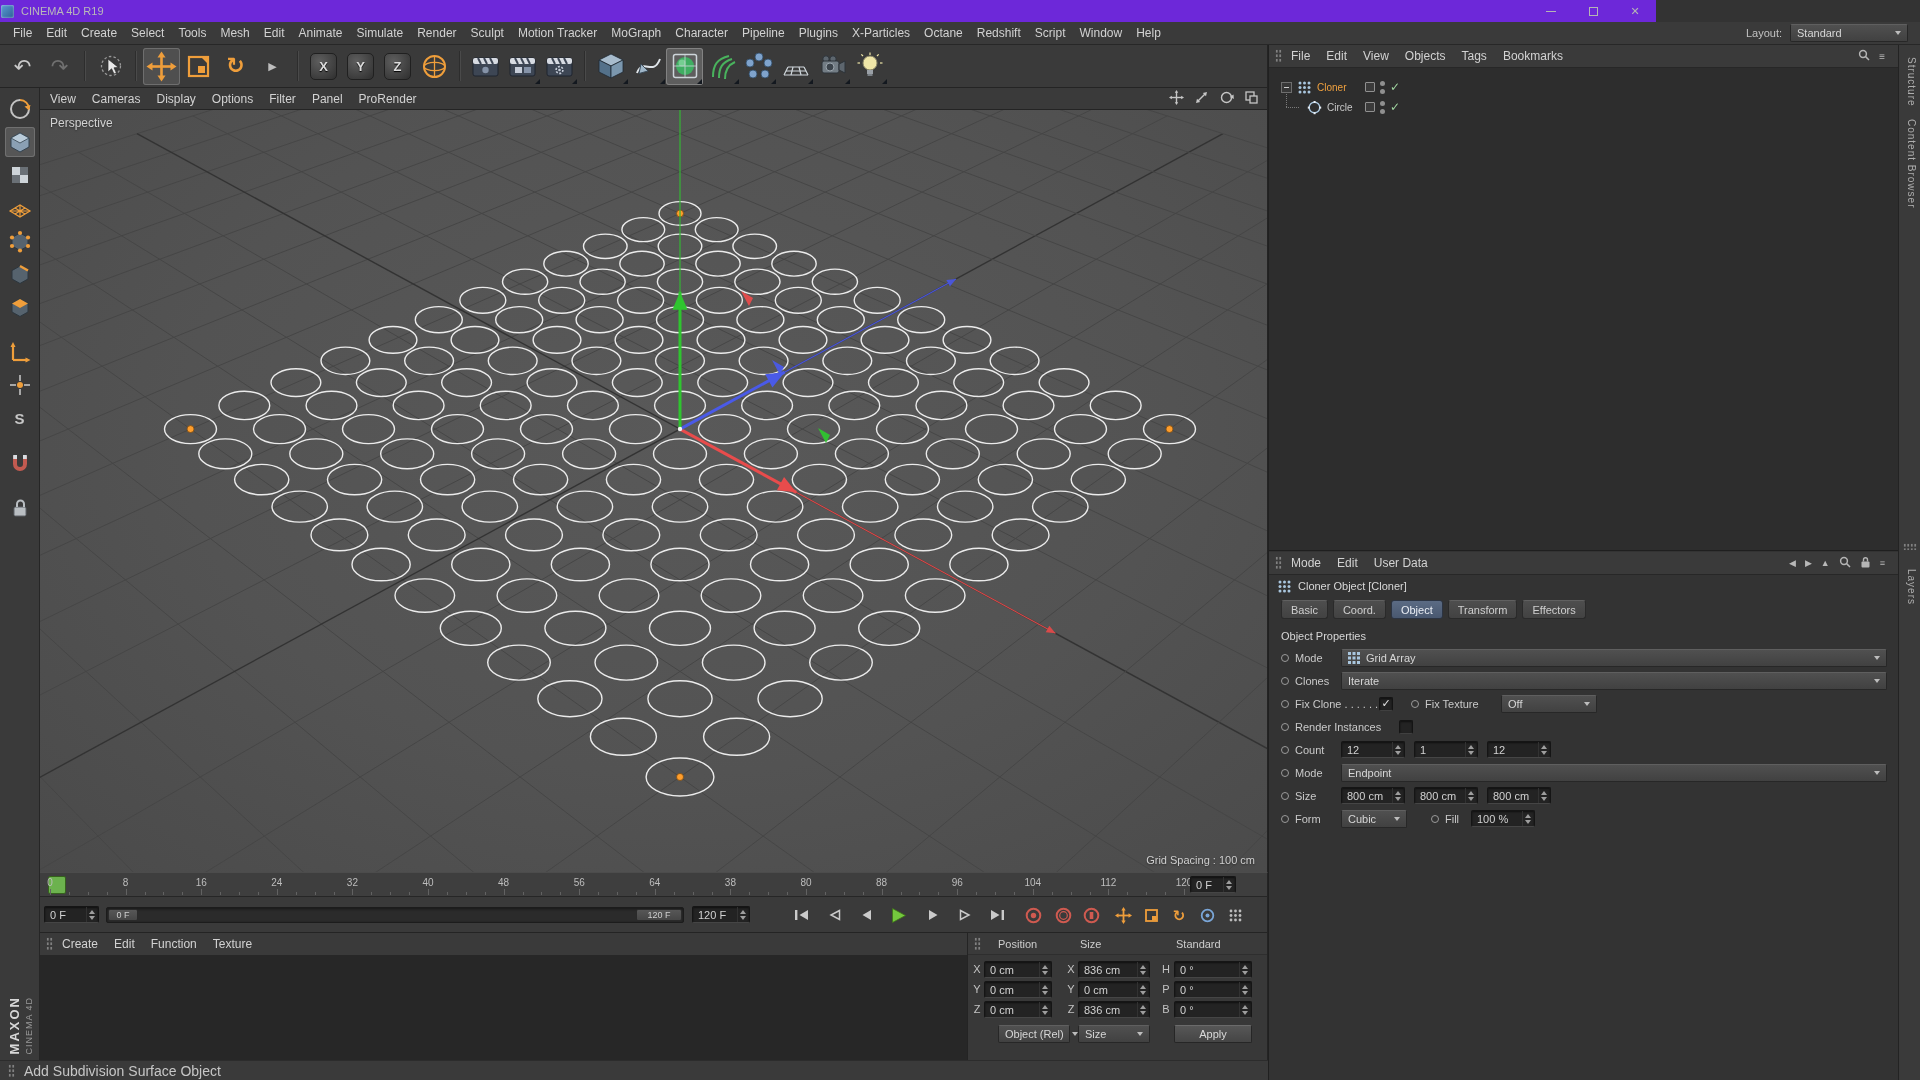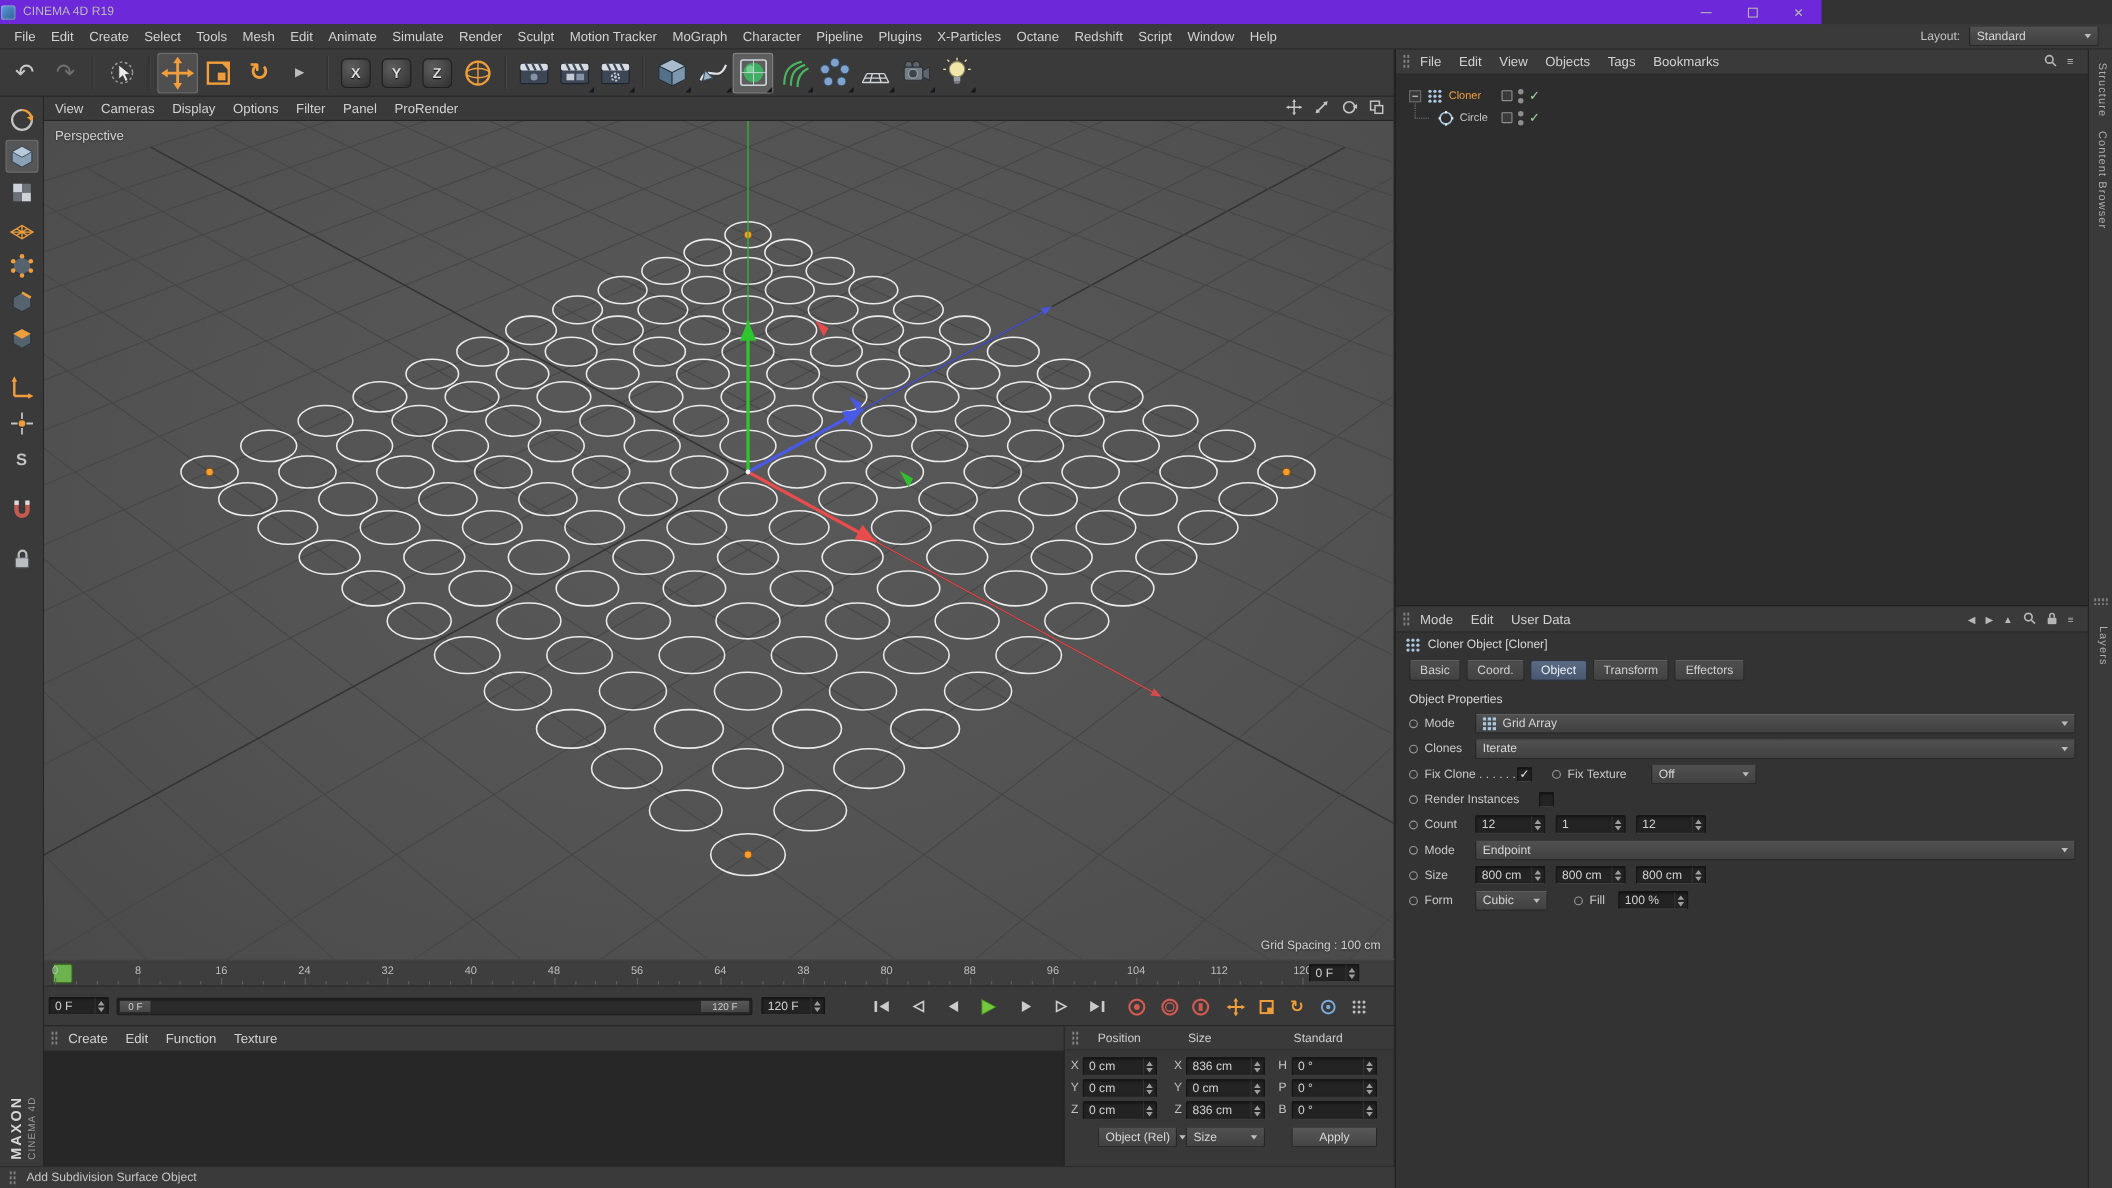--- a/index.html
+++ b/index.html
@@ -56,21 +56,21 @@
 .tri-up{width:0;height:0;border-left:3px solid transparent;border-right:3px solid transparent;border-bottom:4px solid #9e9e9e}
 .tri-dn{width:0;height:0;border-left:3px solid transparent;border-right:3px solid transparent;border-top:4px solid #9e9e9e}
 .t-frame{position:absolute;left:4px;top:9px;width:55px}
 .t-slider{position:absolute;left:66px;top:10px;width:578px;height:16px;background:#2b2b2b;border:1px solid #1c1c1c;border-radius:2px;box-shadow:inset 0 1px 3px rgba(0,0,0,.5)}
 .t-grip{position:absolute;top:1px;height:12px;background:linear-gradient(#575757,#464646);border:1px solid #2a2a2a;border-radius:2px;font-size:9px;color:#cfcfcf;display:flex;align-items:center;justify-content:center}
 .t-grip.left{left:1px;width:30px}
 .t-grip.right{right:1px;width:46px}
 .t-max{position:absolute;left:652px;top:9px;width:58px}
 .t-btn{position:absolute;top:7px;width:30px;height:22px;display:flex;align-items:center;justify-content:center;border-radius:2px}
 .statusbar{position:absolute;left:0;top:1060px;width:1268px;height:20px;background:#3a3a3a;border-top:1px solid #2c2c2c;display:flex;align-items:center;gap:9px;padding-left:8px}
-.status-text{font-size:11px;color:#c6c6c6}
+.status-text{font-size:14px;color:#c6c6c6}
 .matmgr{position:absolute;left:40px;top:933px;width:928px;height:127px;background:#272727;border-right:1px solid #242424}
 .panel-menu{height:23px;background:#3a3a3a;border-bottom:1px solid #272727;display:flex;align-items:center;gap:2px;padding:0 6px}
 .panel-menu .menu-item{font-size:12px;padding:2px 7px}
 .coords{position:absolute;left:968px;top:933px;width:300px;height:127px;background:#383838;border-right:1px solid #242424}
 .coords-head{position:absolute;left:0;top:0;width:100%;height:22px;background:#3a3a3a;border-bottom:1px solid #2e2e2e;display:flex;align-items:center;padding-left:6px;gap:6px}
 .coords-col-label{position:absolute;top:5px;font-size:11px;color:#cdcdcd}
 .coord-label{position:absolute;font-size:11px;color:#c3c3c3;width:12px;text-align:center}
 .coord-field{position:absolute}
 .btn{height:18px;background:linear-gradient(#575757,#454545);border:1px solid #262626;border-top-color:#6b6b6b;border-radius:2px;font-size:11px;color:#dadada;display:flex;align-items:center;justify-content:center}
 .right-panel{position:absolute;left:1268px;top:45px;width:630px;height:1035px;background:#333;border-left:1px solid #202020}

